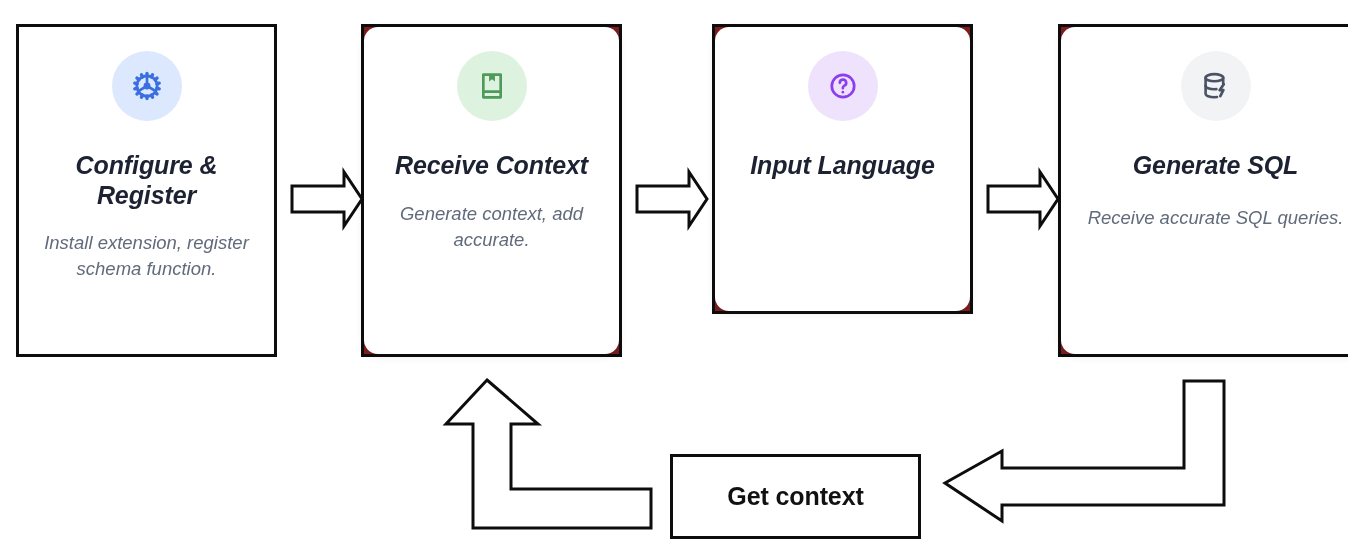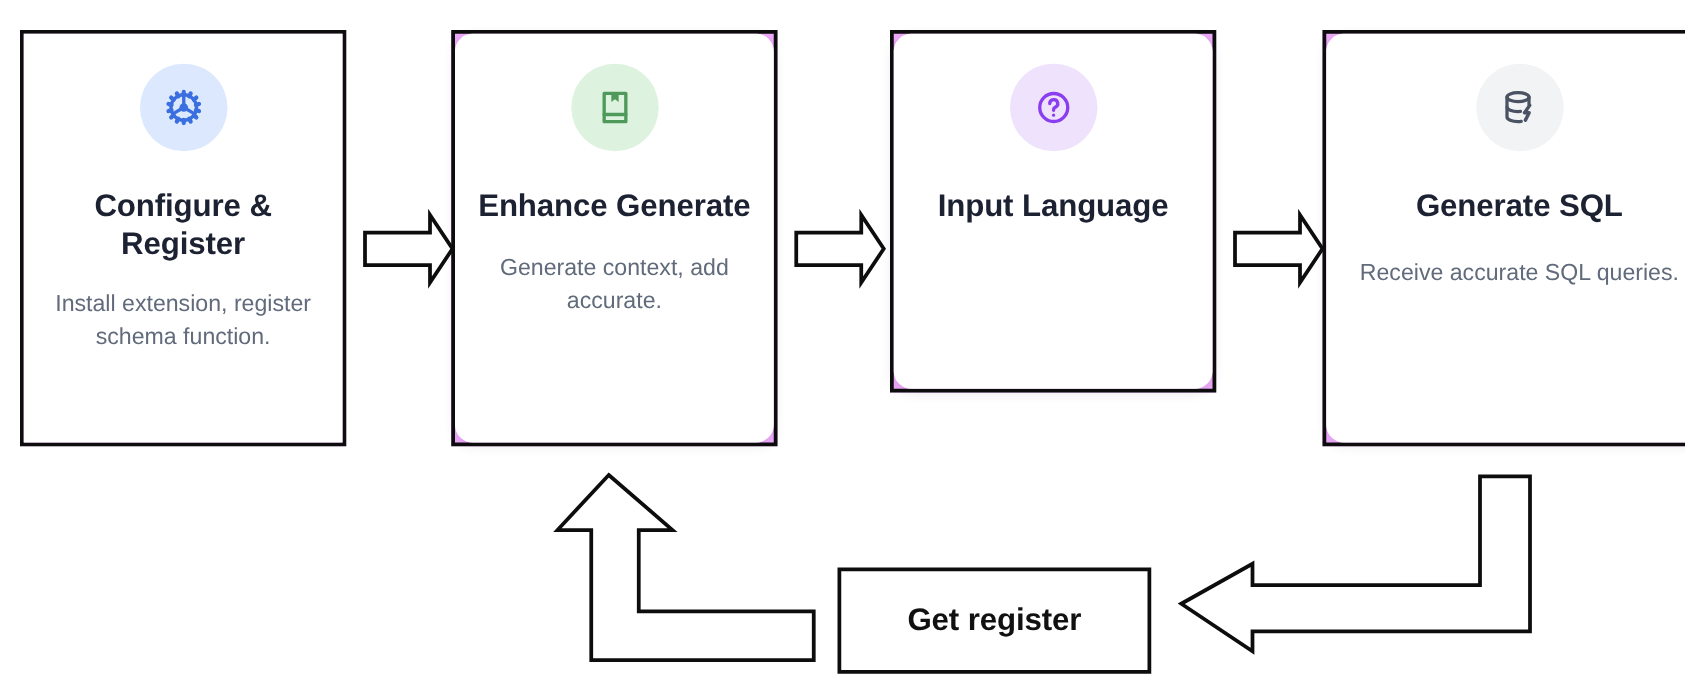--- a/index.html
+++ b/index.html
@@ -16,24 +16,25 @@
     height: 552px;
     background: #ffffff;
     overflow: hidden;
   }
 
   
   .step-card {
     position: absolute;
     box-sizing: border-box;
     border: 3px solid #0d0d0d;
-    background: #f0abfc;
+    background: #7f1d1d;
     display: flex;
     flex-direction: column;
     align-items: center;
+    font-style: italic;
   }
   .card-inner {
     position: absolute;
     left: 0; top: 0; right: 0; bottom: 0;
     background: #ffffff;
     display: flex;
     flex-direction: column;
     align-items: center;
   }
   .card-inner.rounded {
@@ -127,21 +128,21 @@
 
   <div class="step-card" style="left:361px; top:24px; width:261px; height:333px;">
     <div class="card-inner rounded" style="padding-top:24px;">
       <div class="icon-badge" style="background:#ddf3e0; margin-bottom:30px;">
         <svg width="32" height="32" viewBox="0 0 24 24" fill="none" stroke="#4f9a5a" stroke-width="2" stroke-linecap="round" stroke-linejoin="round">
           <path d="M5.5 3.5h13v17h-13z"></path>
           <path d="M5.5 16.2h13"></path>
           <path d="M9.8 3.5h4.4v5.2l-2.2-1.7-2.2 1.7z" fill="#4f9a5a" stroke="none"></path>
         </svg>
       </div>
-      <div class="card-title">Enhance Generate</div>
+      <div class="card-title">Receive Context</div>
       <div class="card-desc" style="margin-top:20px;">Generate context, add accurate.</div>
     </div>
   </div>
 
   <div class="step-card" style="left:712px; top:24px; width:261px; height:290px;">
     <div class="card-inner rounded" style="padding-top:24px;">
       <div class="icon-badge" style="background:#eee2fd; margin-bottom:30px;">
         <svg width="32" height="32" viewBox="0 0 24 24" fill="none" stroke="#8b3ef0" stroke-width="2" stroke-linecap="round" stroke-linejoin="round">
           <circle cx="12" cy="12" r="8.4"></circle>
           <path d="M9.6 9.6a2.4 2.4 0 1 1 3.2 2.3c-.6.25-.9.8-.9 1.5v.3"></path>
@@ -175,16 +176,16 @@
     <polygon points="637,186 689,186 689,172 707,199 689,226 689,212 637,212"></polygon>
 
     <polygon points="988,186 1040,186 1040,172 1058,199 1040,226 1040,212 988,212"></polygon>
 
     <polygon points="487,380 538,424 511,424 511,489 651,489 651,528 473,528 473,424 446,424"></polygon>
 
     <polygon points="945,483 1002,451 1002,468 1184,468 1184,381 1224,381 1224,505 1002,505 1002,521"></polygon>
   </svg>
 
   <div id="get-context-box" style="left:670px; top:454px; width:251px; height:85px;">
-    <span class="label">Get register</span>
+    <span class="label">Get context</span>
   </div>
 
 </div>
 
 </body></html>

